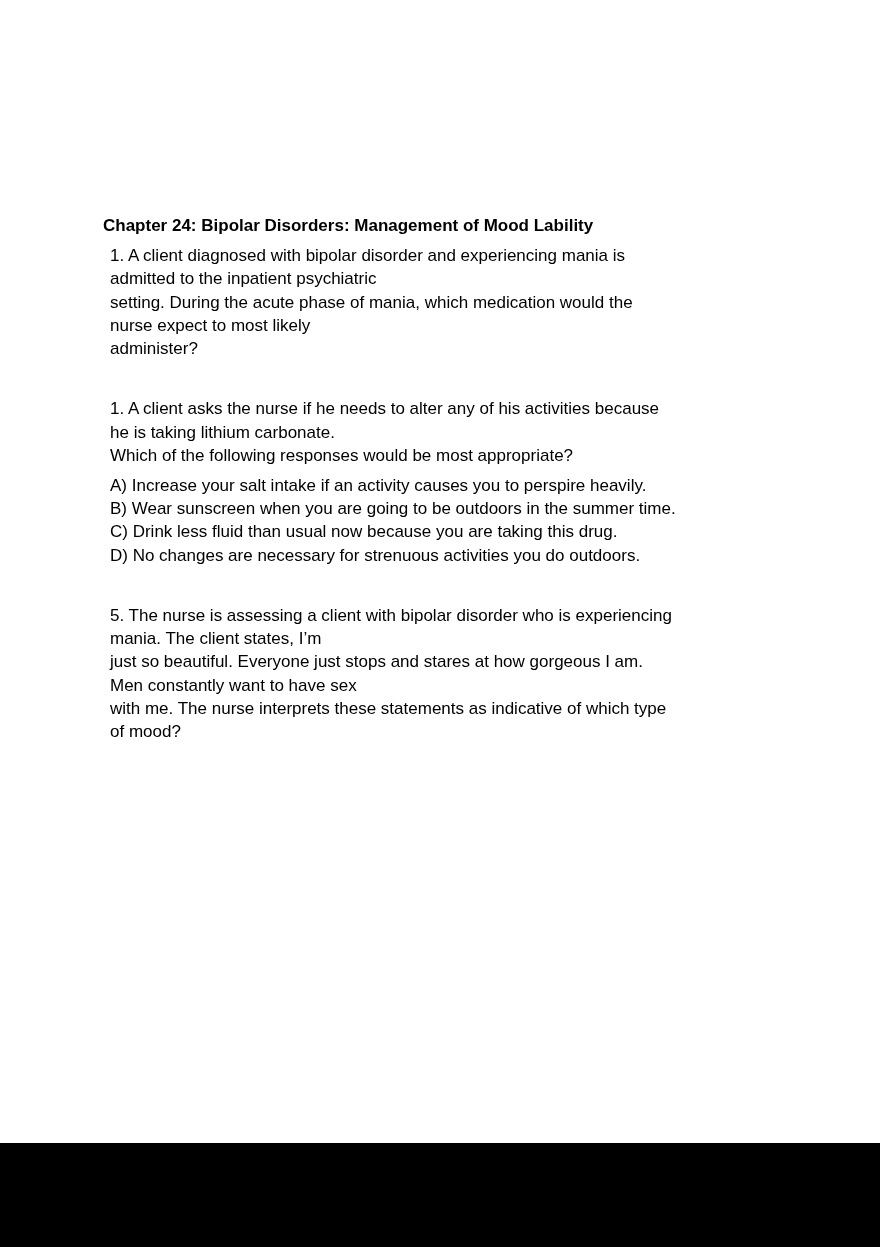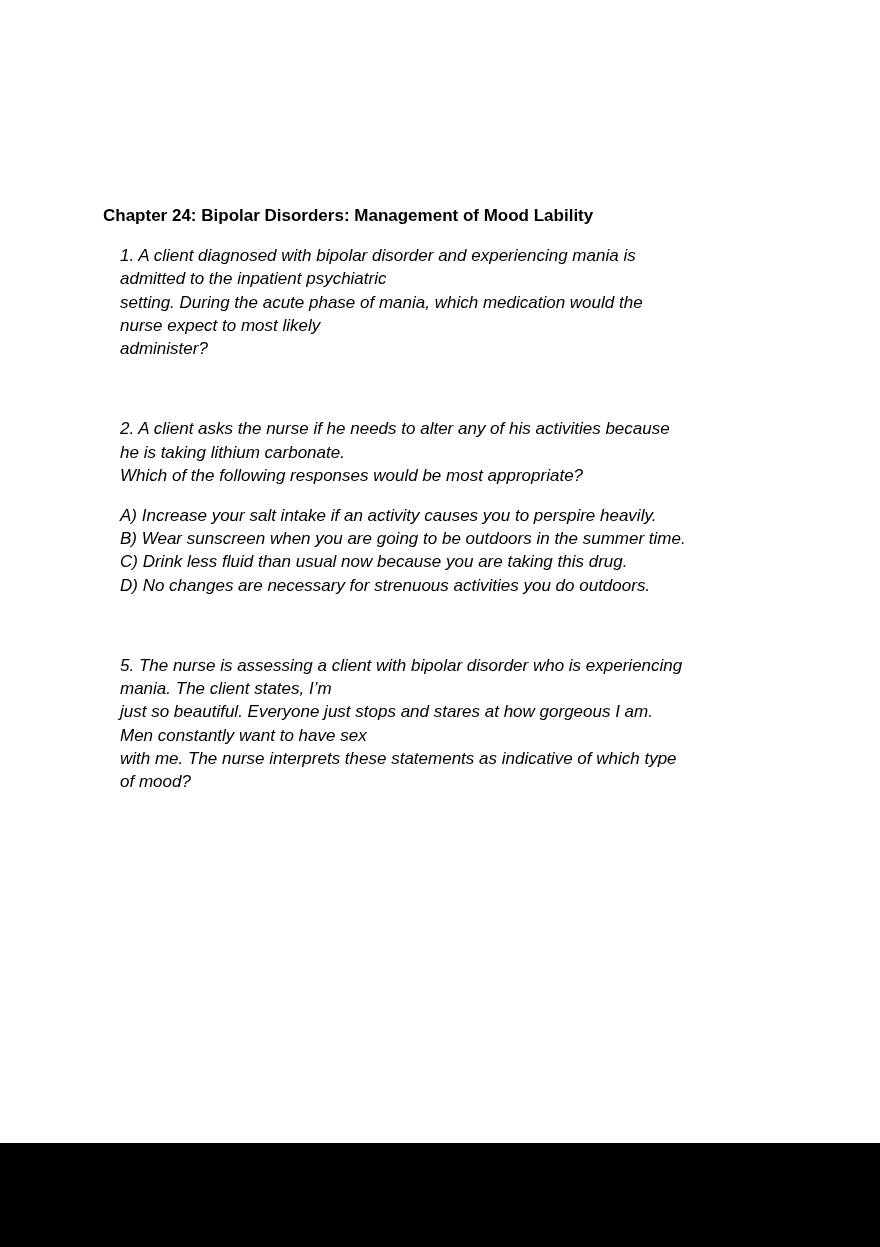--- a/index.html
+++ b/index.html
@@ -21,28 +21,28 @@
     top: 204px;
     width: 700px;
   }
   .doc-text {
     font-family: "Liberation Sans", sans-serif;
     font-size: 17px;
     line-height: 23.2px;
     color: #000000;
     white-space: pre-wrap;
     letter-spacing: 0px;
+    margin-top: 10px;
   }
   .chapter-heading {
     font-weight: bold;
     font-size: 17px;
   }
   .q-block {
-    margin: 17px;
-    font-style: italic;
+    margin: 7px;
   }
   .block-gap {
     height: 23.2px;
   }
   #bottom-bar {
     position: absolute;
     left: 0;
     top: 1143px;
     width: 880px;
     height: 104px;
@@ -60,21 +60,21 @@
 
     <div class="doc-text q-block">1. A client diagnosed with bipolar disorder and experiencing mania is
 admitted to the inpatient psychiatric
 setting. During the acute phase of mania, which medication would the
 nurse expect to most likely
 administer?</div>
 
 
     <div class="block-gap"></div>
 
-    <div class="doc-text q-block">2. A client asks the nurse if he needs to alter any of his activities because
+    <div class="doc-text q-block">1. A client asks the nurse if he needs to alter any of his activities because
 he is taking lithium carbonate.
 Which of the following responses would be most appropriate?</div>
 
     <div class="doc-text q-block">A) Increase your salt intake if an activity causes you to perspire heavily.
 B) Wear sunscreen when you are going to be outdoors in the summer time.
 C) Drink less fluid than usual now because you are taking this drug.
 D) No changes are necessary for strenuous activities you do outdoors.</div>
 
     <div class="block-gap"></div>
 

